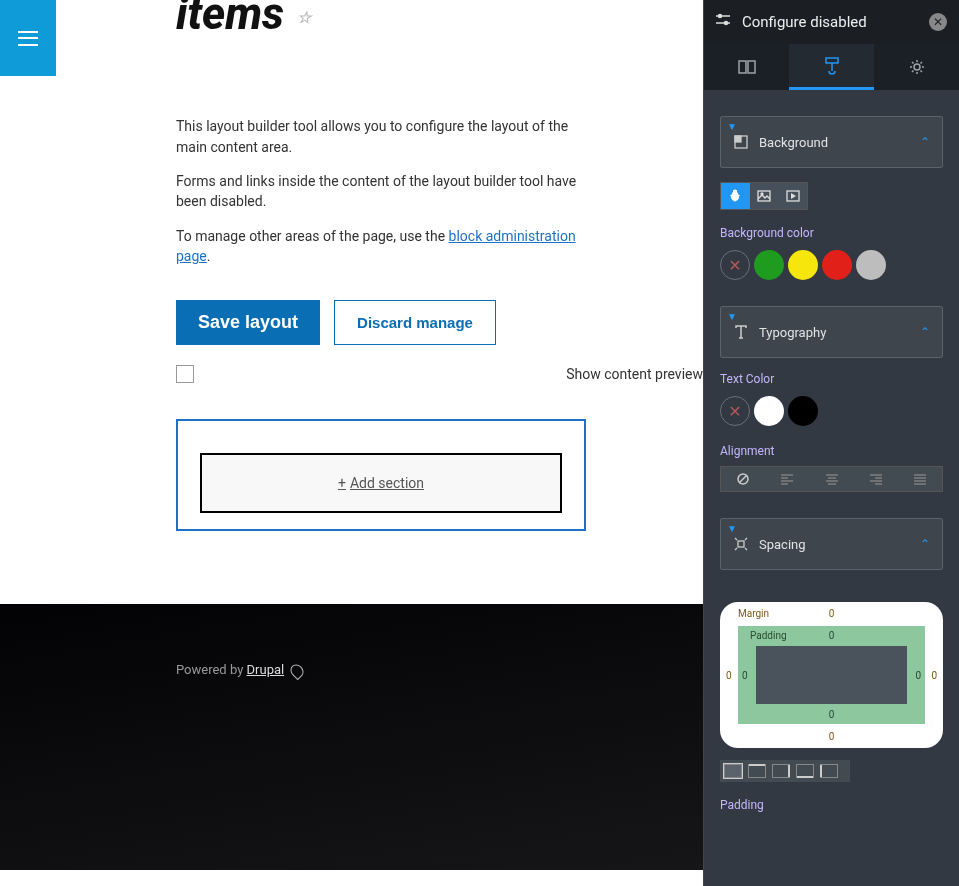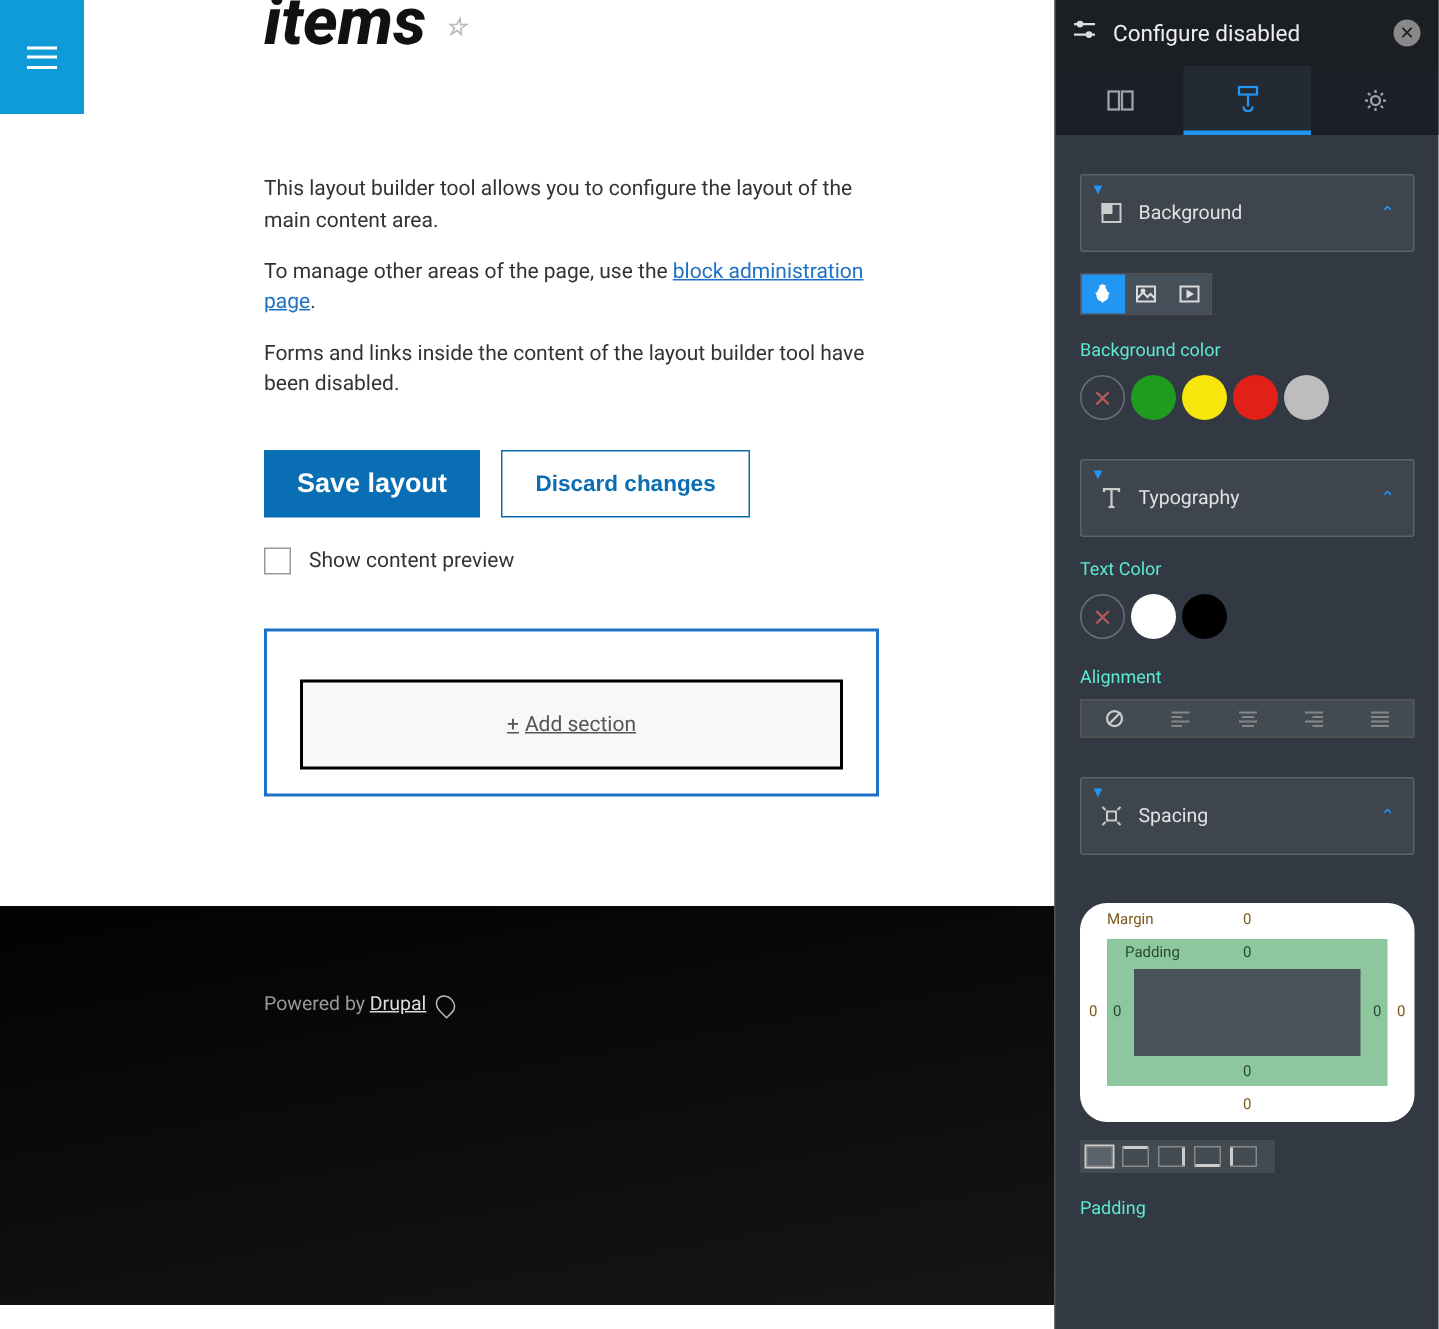--- a/index.html
+++ b/index.html
@@ -79,21 +79,21 @@
   background: #fff;
   color: #0a6eb5;
   border: 1px solid #0a6eb5;
   font-size: 15px;
   font-weight: 700;
   padding: 11px 22px;
   cursor: pointer;
 }
 .checkbox-row {
   margin-top: 20px;
-  display: flex; align-items: center; gap: 12px;
+  display: flex; align-items: center; gap: 12px; justify-content: space-between;
 }
 .checkbox-row input[type="checkbox"] {
   width: 18px; height: 18px;
   border: 1px solid #999;
   appearance: none;
 }
 .checkbox-row label {
   font-size: 14px; color: #333;
 }
 .add-section-wrap {
@@ -221,21 +221,21 @@
 .section-header .chevron {
   margin-left: auto;
   color: #2196f3;
   font-size: 12px;
 }
 .section-body {
   padding: 14px 0 0 0;
 }
 .field-label {
   font-size: 12px;
-  color: #5eead4;
+  color: #c4b5fd;
   margin-bottom: 8px;
 }
 .bg-type-row {
   display: flex;
   width: 88px;
   height: 28px;
   border: 1px solid #555;
 }
 .bg-type-btn {
   flex: 1;
@@ -347,28 +347,28 @@
   </div>
 </div>
 
 <div class="main-area">
   <h1 class="title">
     <span>items</span>
     <span class="star-icon">☆</span>
   </h1>
   <div class="intro-text">
     <p>This layout builder tool allows you to configure the layout of the main content area.</p>
+    <p>Forms and links inside the content of the layout builder tool have been disabled.</p>
     <p>
       <span>To manage other areas of the page, use the </span><a href="#">block administration page</a><span>.</span>
     </p>
-    <p>Forms and links inside the content of the layout builder tool have been disabled.</p>
   </div>
   <div class="button-row">
     <button class="btn-primary">Save layout</button>
-    <button class="btn-secondary">Discard changes</button>
+    <button class="btn-secondary">Discard manage</button>
   </div>
   <div class="checkbox-row">
     <input type="checkbox" style="">
     <label>Show content preview</label>
   </div>
   <div class="add-section-wrap">
     <div class="add-section-inner">
       <span class="add-section-link">
         <span>+</span>
         <span>Add section</span>

